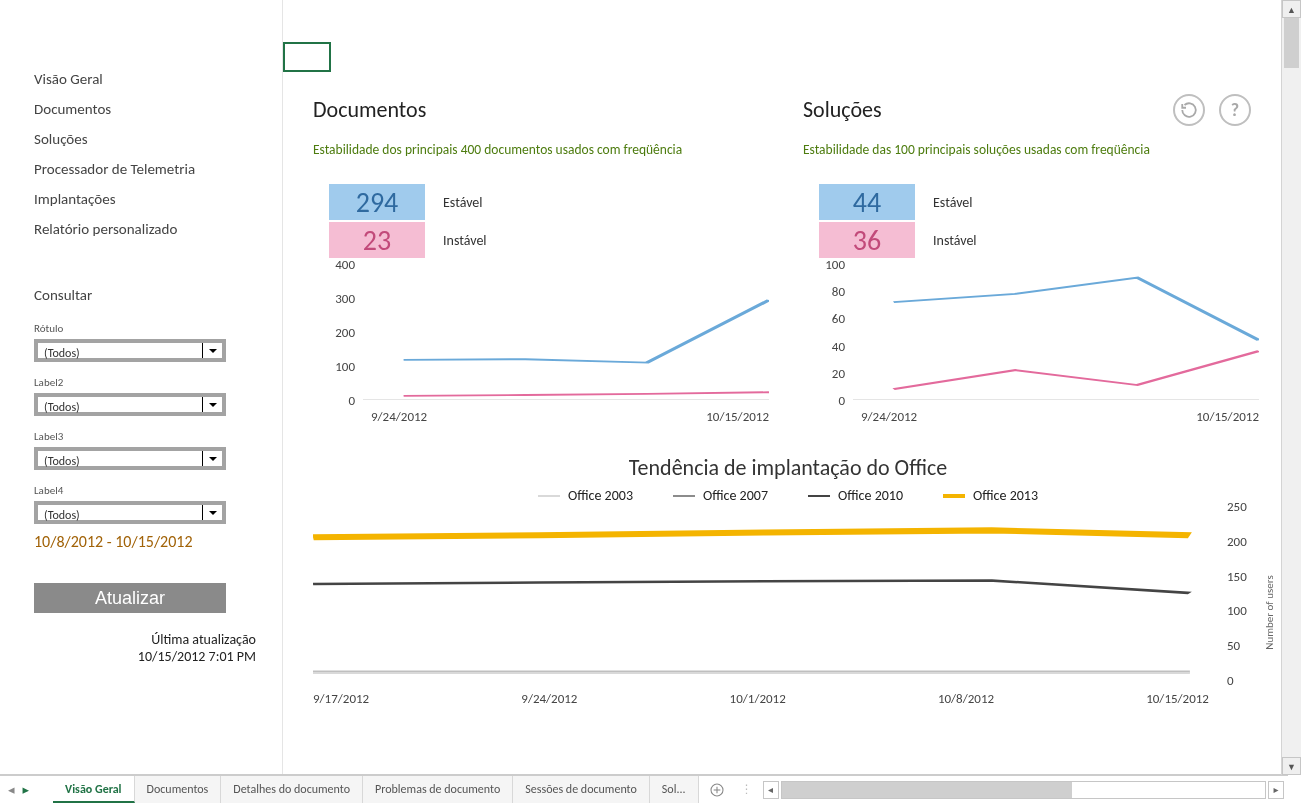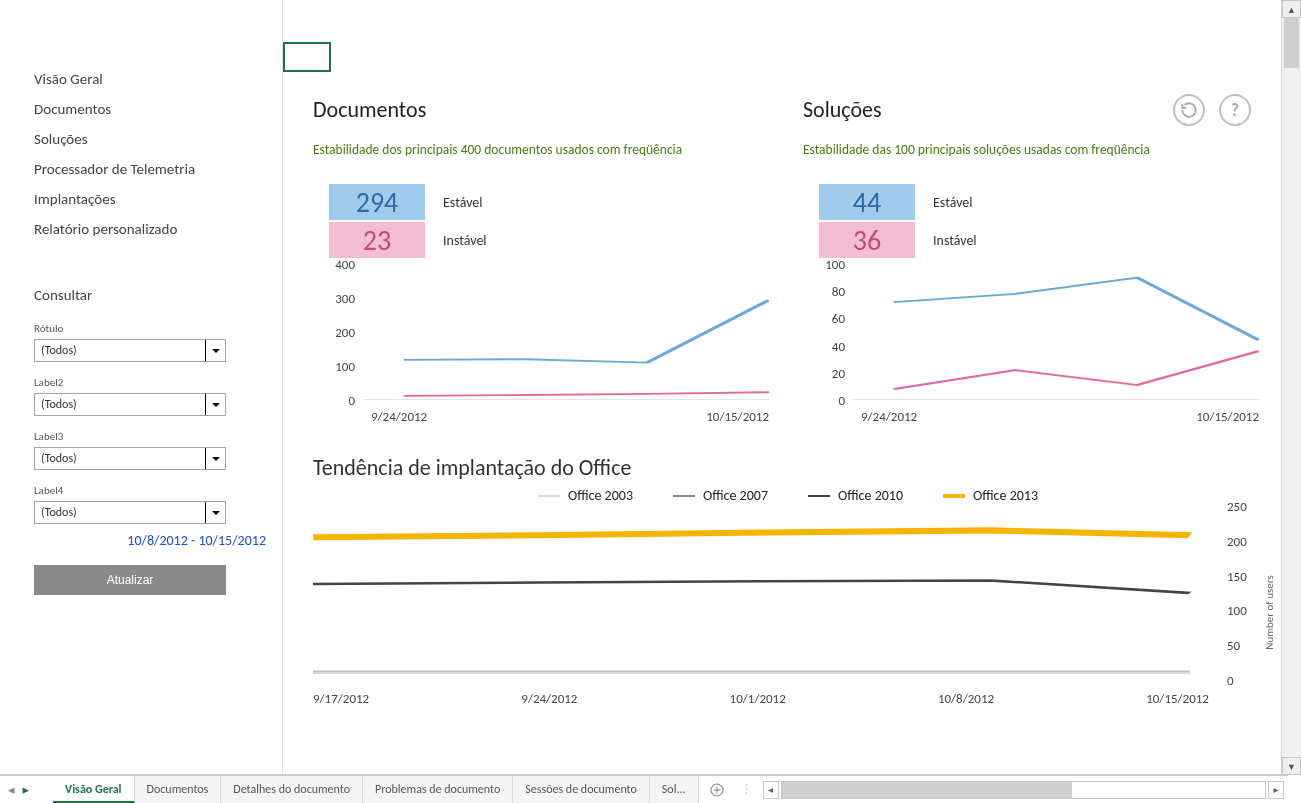--- a/index.html
+++ b/index.html
@@ -43,48 +43,48 @@
   .filter-label {
     font-size: 11px;
     color: #555;
     margin-bottom: 4px;
     display: block;
   }
   .filter-select {
     position: relative;
     width: 192px;
     height: 23px;
-    border: 1px solid #a3a3a3;
+    border: 4px solid #a3a3a3;
     background: #fff;
     font-size: 12px;
     padding: 3px 22px 3px 6px;
     cursor: pointer;
   }
   .filter-select .chev {
     position: absolute; right: 0; top: 0; bottom: 0;
     width: 20px;
     border-left: 1px solid #000;
     display: flex; align-items: center; justify-content: center;
   }
   .chev svg { width: 10px; height: 10px; }
   .date-display {
-    font-size: 14px;
-    text-align: right;
+    font-size: 16px;
+    text-align: left;
     width: 232px;
     margin-top: 8px;
-    color: #1d4ed8;
+    color: #a16207;
   }
   .update-btn {
-    margin-top: 16px;
+    margin-top: 32px;
     width: 192px;
     height: 30px;
     background: #8a8a8a;
     color: #fff;
     border: none;
-    font-size: 12px;
+    font-size: 18px;
     cursor: pointer;
   }
   .last-update {
     margin-top: 18px;
     text-align: right;
     width: 222px;
     font-size: 14px;
     color: #222;
   }
   .main {
@@ -165,21 +165,21 @@
     height: 136px;
   }
   .x-ticks {
     position: absolute; bottom: 0;
     left: 50px; right: 4px;
     display: flex; justify-content: space-between;
     font-size: 13px; color: #444;
   }
   .deploy-title {
     font-size: 22px; font-weight: 400;
-    margin-top: 30px; margin-bottom: 6px;
+    margin-top: 30px; margin-bottom: 6px; text-align: center;
   }
   .legend {
     display: flex; justify-content: center;
     gap: 40px;
     font-size: 14px; color: #222;
     margin-bottom: 2px;
   }
   .legend-item { display: flex; align-items: center; gap: 8px; }
   .legend-swatch { width: 22px; height: 2px; display: inline-block; }
   .deploy-chart {
@@ -342,20 +342,24 @@
               <path d="M1 3 L5 7 L9 3 Z" fill="#000"></path>
             </svg>
           </span>
       </div>
     </div>
 
     <div class="date-display">10/8/2012 - 10/15/2012</div>
 
     <button class="update-btn">Atualizar</button>
 
+    <div class="last-update">
+      <div>Última atualização</div>
+      <div>10/15/2012 7:01 PM</div>
+    </div>
   </aside>
 
   <main class="main">
     <div class="cell-sel"></div>
     <div class="top-icons">
       <div class="circ-icon">
         <svg width="18" height="18" viewBox="0 0 24 24" fill="none" stroke="#a9a9a9" stroke-width="2.4">
             <path d="M3 12a9 9 0 1 0 3-6.7"></path>
             <path d="M3 4v5h5"></path>
           </svg>

